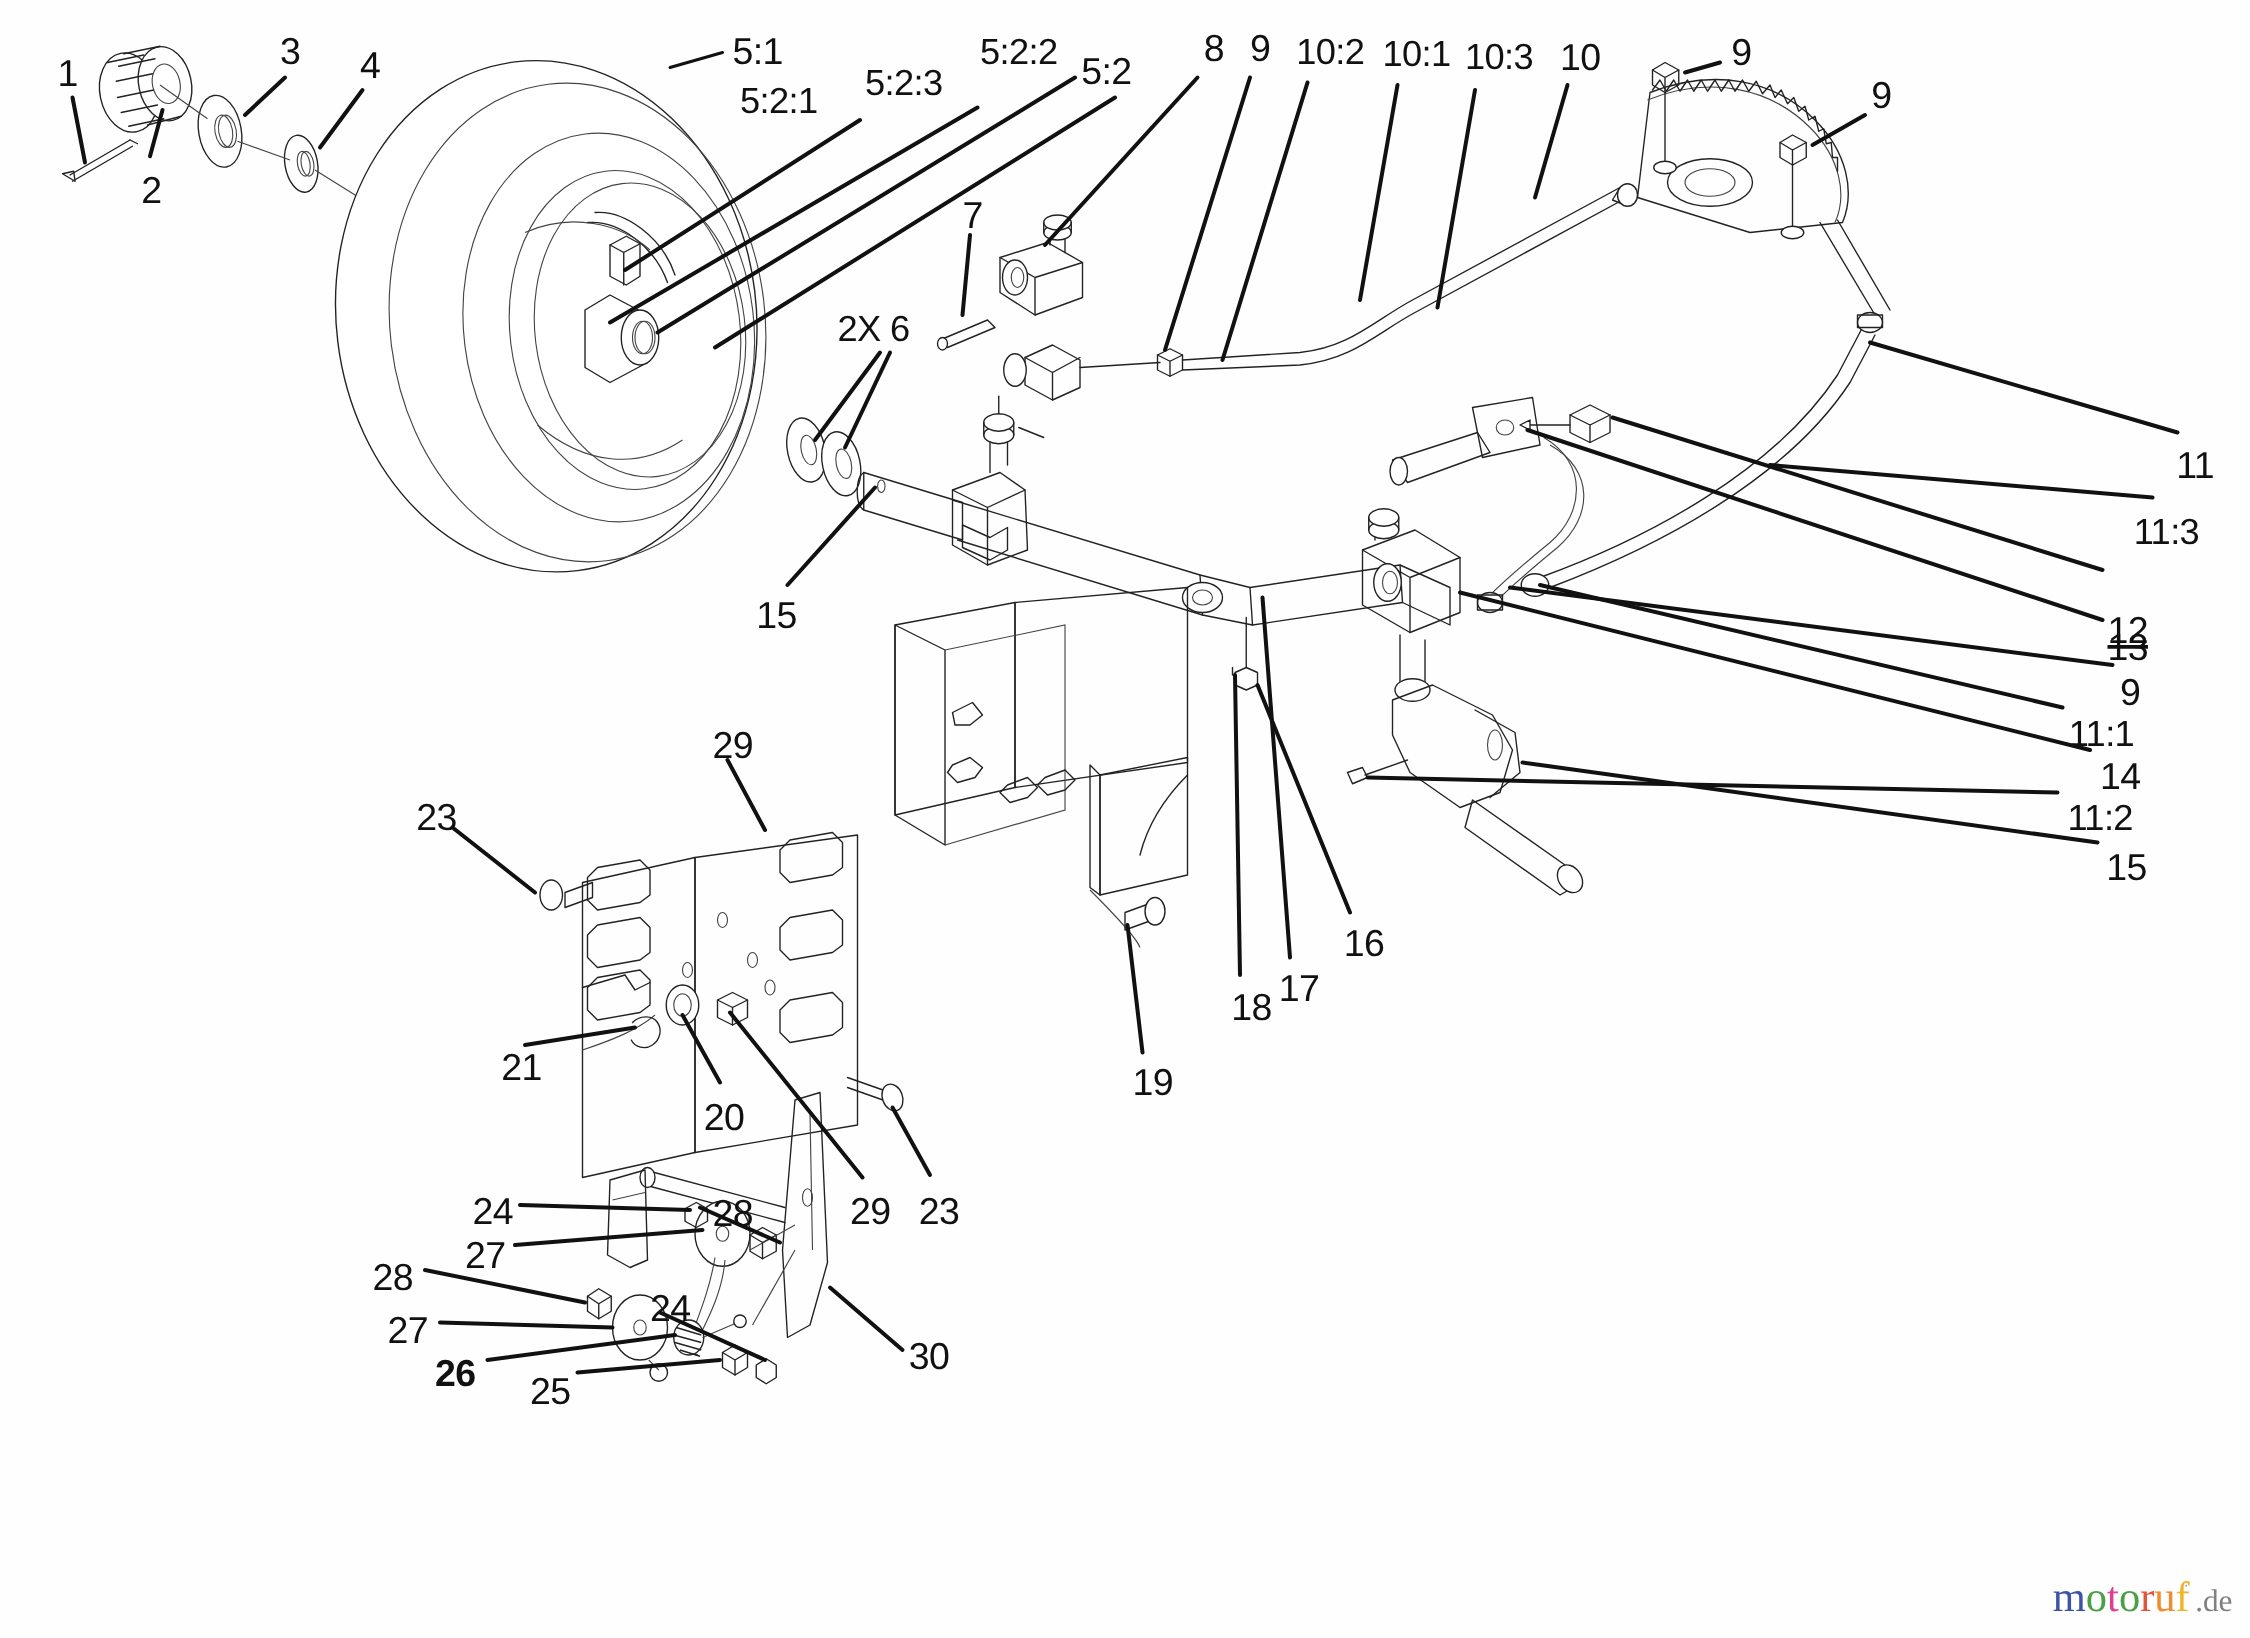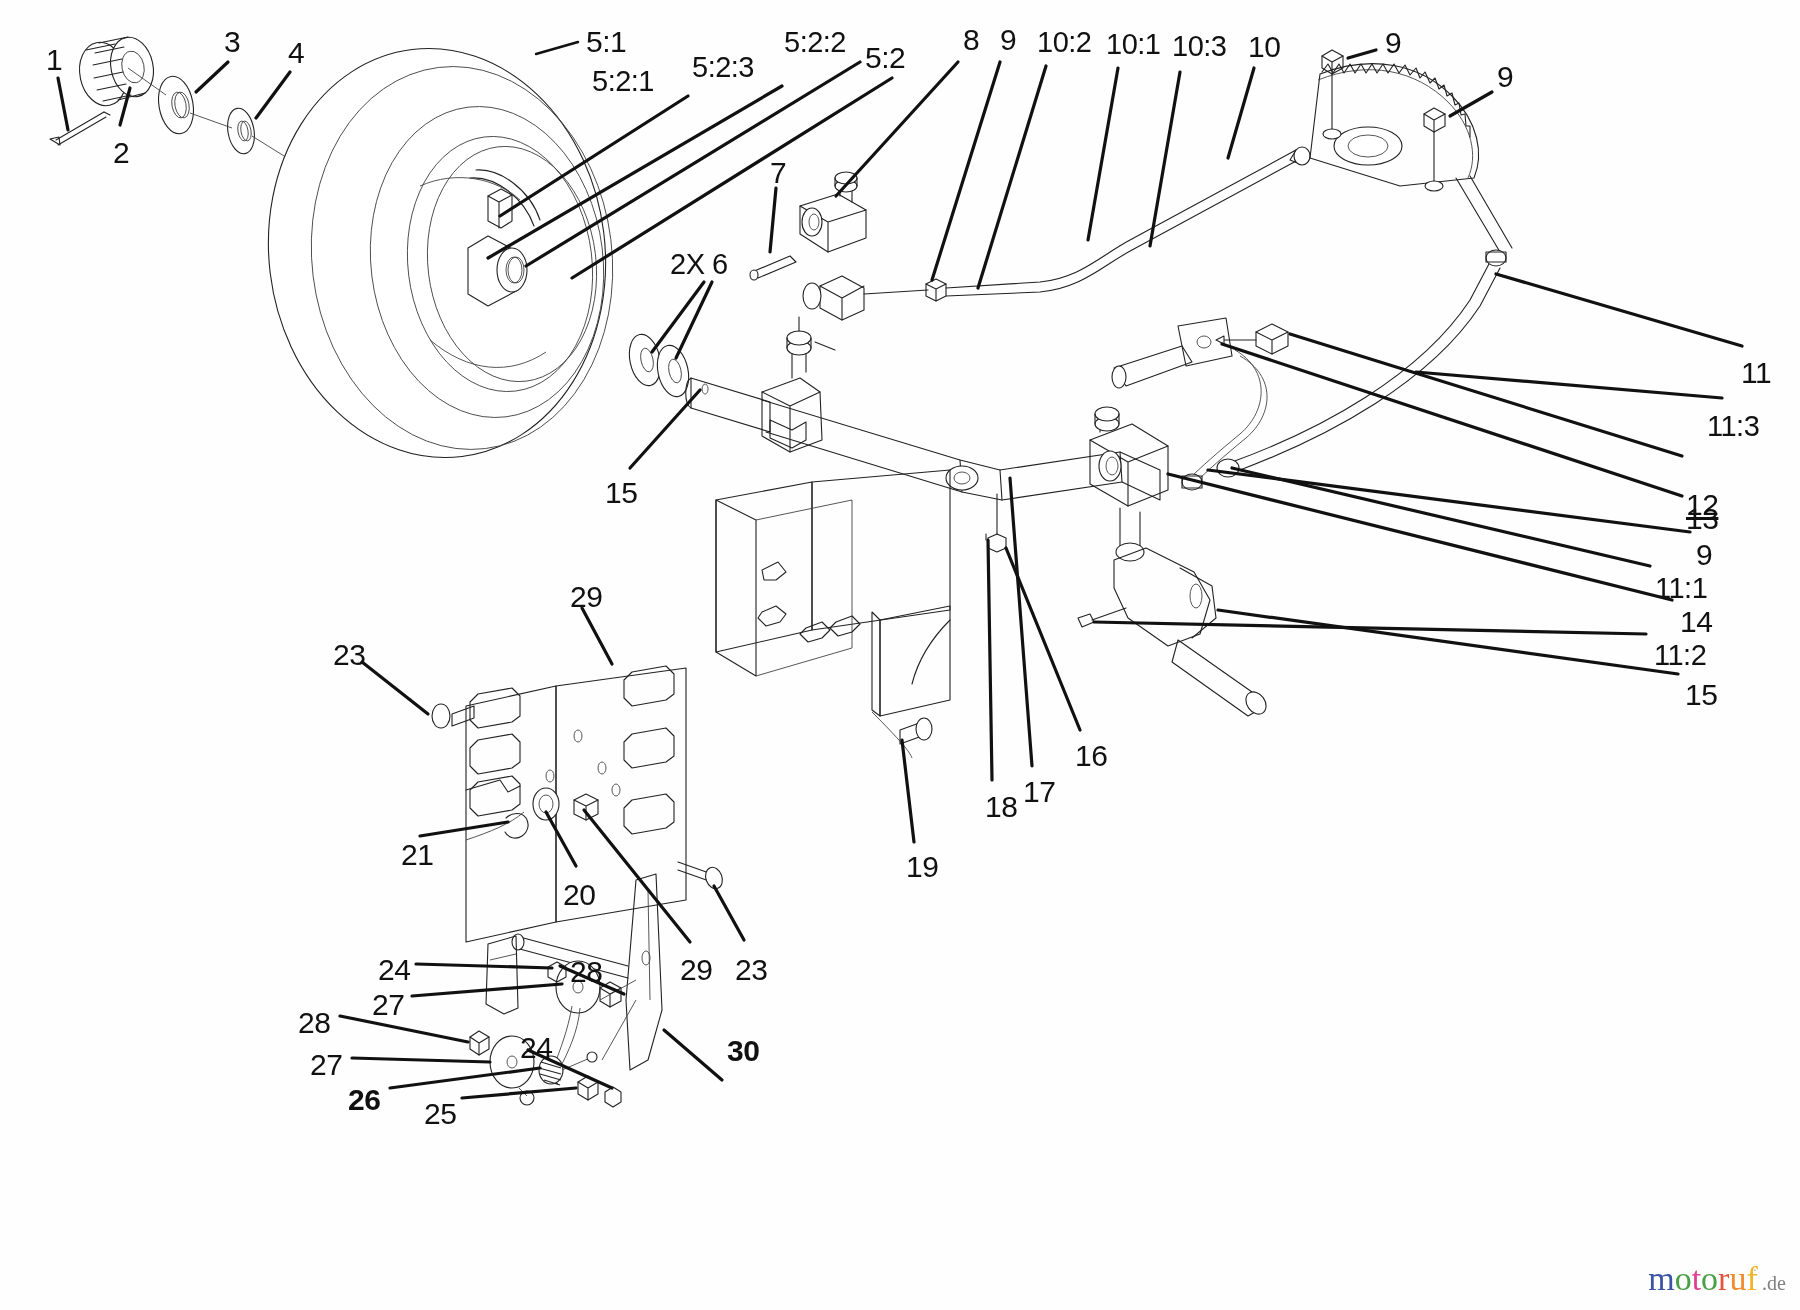--- a/index.html
+++ b/index.html
@@ -6,21 +6,21 @@
   html,body{margin:0;padding:0;background:#ffffff;}
   body{width:1800px;height:1310px;overflow:hidden;font-family:"Liberation Sans",sans-serif;}
   #stage{position:relative;width:1800px;height:1310px;background:#fefefe;}
   #art{position:absolute;left:0;top:0;width:1800px;height:1310px;}
   .lbl{position:absolute;font-family:"Liberation Sans",sans-serif;color:#111;
        font-size:30px;line-height:1;white-space:nowrap;font-weight:400;
        letter-spacing:-0.5px;}
   .lbl.sm{font-size:29px;}
   #wm{position:absolute;right:14px;bottom:14px;font-family:"Liberation Serif",serif;
       font-size:34px;letter-spacing:0px;line-height:1;}
-  #wm .d{font-size:20px;color:#808080;}
+  #wm .d{font-size:25px;color:#808080;}
   #wm .dot{font-size:13px;position:relative;top:-16px;left:-5px;}
 </style>
 </head>
 <body>
 
 <div id="stage">
 
   <svg id="art" viewBox="0 0 1800 1310" xmlns="http://www.w3.org/2000/svg">
     <defs>
       <style>
@@ -479,18 +479,18 @@
       <div class="lbl" style="left: 680px; top: 955px;">29</div>
       <div class="lbl" style="left: 735px; top: 955px;">23</div>
       <div class="lbl" style="left: 378px; top: 955px;">24</div>
       <div class="lbl" style="left: 372px; top: 990px;">27</div>
       <div class="lbl" style="left: 570px; top: 957px;">28</div>
       <div class="lbl" style="left: 298px; top: 1008px;">28</div>
       <div class="lbl" style="left: 310px; top: 1050px;">27</div>
       <div class="lbl" style="left: 348px; top: 1085px; font-weight: bold;">26</div>
       <div class="lbl" style="left: 424px; top: 1099px;">25</div>
       <div class="lbl" style="left: 520px; top: 1033px;">24</div>
-      <div class="lbl" style="left: 727px; top: 1036px; font-weight: bold;">30</div>
+      <div class="lbl" style="left: 727px; top: 1071px;">30</div>
     </div>
 
   <div id="wm"><span style="color: rgb(59, 85, 164);">m</span><span style="color: rgb(74, 160, 70);">o</span><span style="color: rgb(224, 64, 143);">t</span><span style="color: rgb(74, 160, 70);">o</span><span style="color: rgb(226, 85, 58);">r</span><span style="color: rgb(240, 140, 46);">u</span><span style="color: rgb(240, 180, 41);">f</span><span class="dot" style="color: rgb(154, 160, 166);">·</span><span class="d" style="color: rgb(128, 128, 128);">.de</span></div>
 
 </div>
 
 </body></html>

